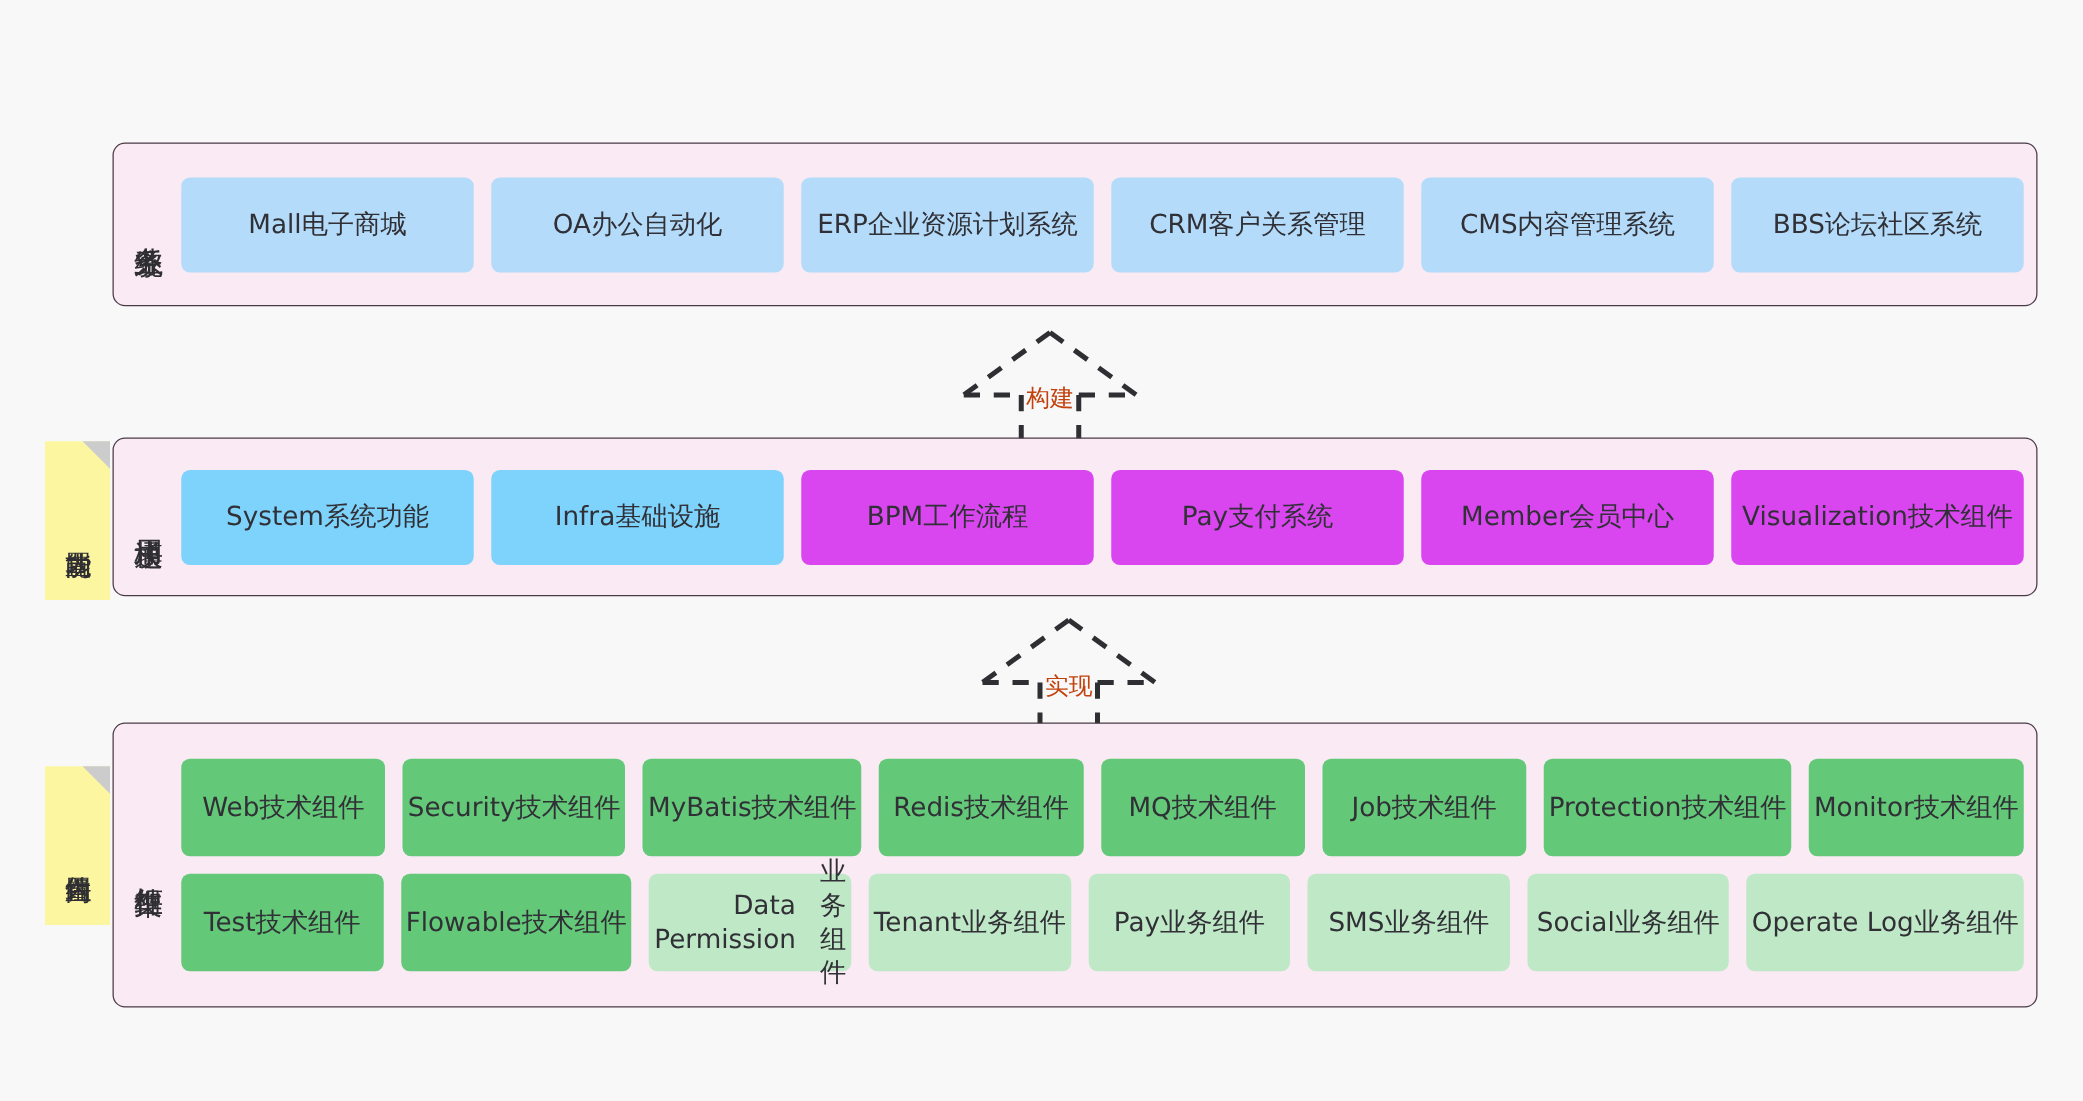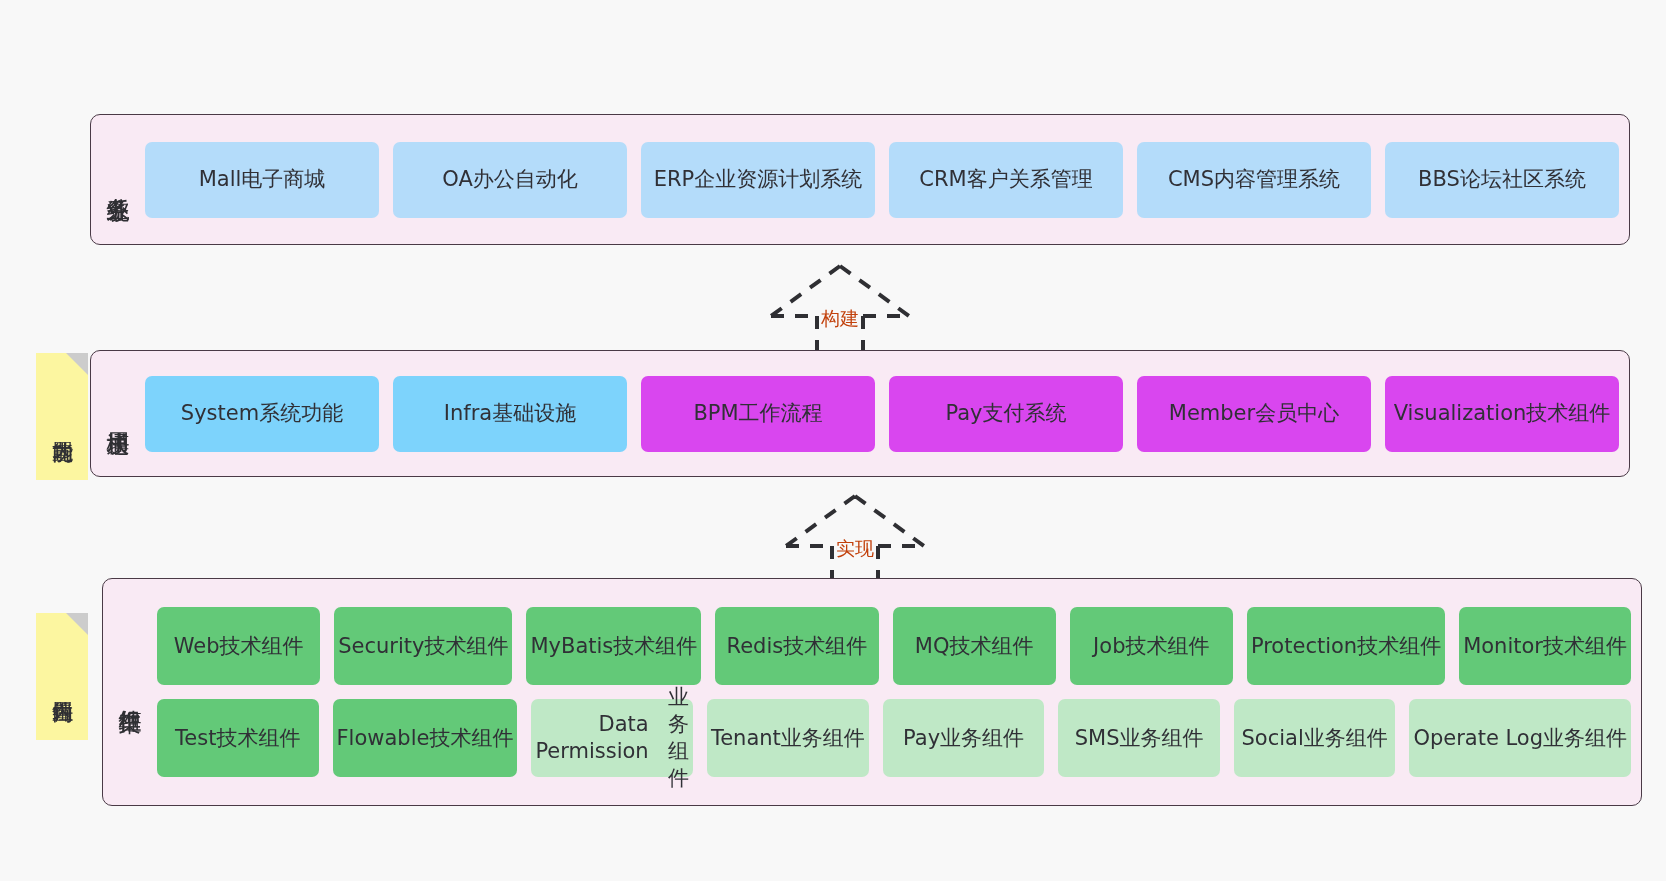--- a/index.html
+++ b/index.html
@@ -90,21 +90,21 @@
   
   .c-blue       { background: #b4dcfa; }
   .c-red        { background: #7dd3fc; }
   .c-pink       { background: #d946ef; }
   .c-green      { background: #63c978; }
   .c-lightgreen { background: #bfe8c6; }
 
   
   #layer-business  { left: 90px;  top: 114px; width: 1540px; height: 131px; }
   #layer-common    { left: 90px;  top: 350px; width: 1540px; height: 127px; }
-  #layer-framework { left: 90px;  top: 578px; width: 1540px; height: 228px; margin-left: 12px; }
+  #layer-framework { left: 90px;  top: 578px; width: 1540px; height: 228px; }
 
   #layer-business .node,
   #layer-common   .node { height: 76px; }
   #layer-framework .node { height: 78px; }
 
   
   .note {
     position: absolute;
     box-sizing: border-box;
     background: #fcf6a0;

